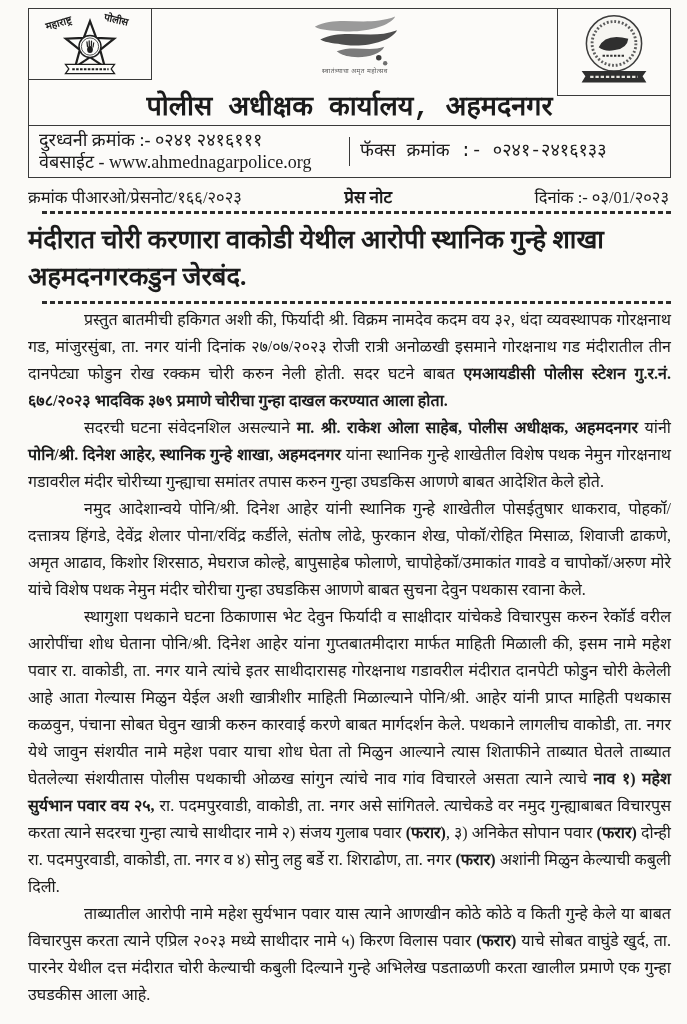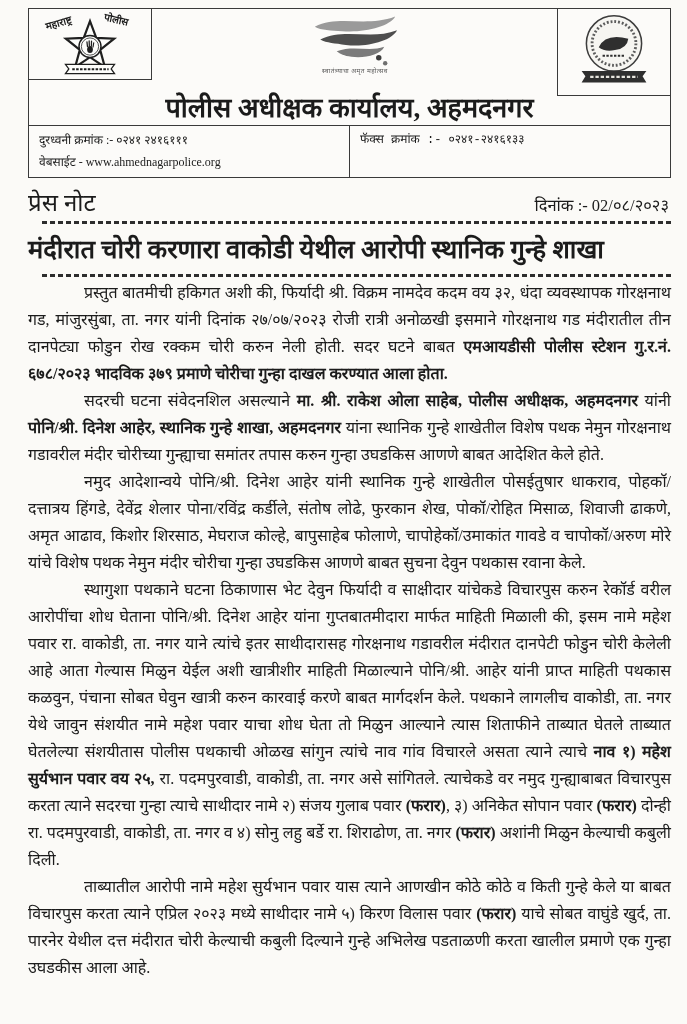--- a/index.html
+++ b/index.html
@@ -18,30 +18,30 @@
     border-right:1.4px solid #3a3a3a; border-bottom:1.4px solid #3a3a3a;
     display:flex; align-items:center; justify-content:center;
   }
   .cell-center { flex:1 1 auto; display:flex; flex-direction:column; align-items:center; padding-top:3px; }
   .cell-right {
     width:112px; height:86px; flex:0 0 auto;
     border-left:1.4px solid #3a3a3a; border-bottom:1.4px solid #3a3a3a;
     display:flex; align-items:center; justify-content:center;
   }
   .hb-title { text-align:center; margin-top:-4px; }
-  .office-title { font-size:27px; font-weight:bold; line-height:33px; }
+  .office-title { font-size:27px; font-weight:bold; line-height:33px;font-family:Liberation Mono, monospace; }
   .office-subtitle { font-size:25px; font-weight:bold; line-height:32px; }
-  .hb-contact { display:flex; border-top:1.5px solid #3a3a3a; font-size:12px; }
+  .hb-contact { display:flex; border-top:1.5px solid #3a3a3a; font-size:18px;align-items:center; }
   .contact-col { flex:1 1 50%; padding:3px 8px 4px 10px; line-height:22px; }
   .contact-col.right { border-left:1.5px solid #3a3a3a;font-family:Liberation Mono, monospace; }
   .contact-line { white-space:nowrap; }
 
   
   .ref-row { display:flex; justify-content:space-between; align-items:baseline; margin:7px 2px 3px 0; font-size:16.5px; }
-  .ref-type { font-size:24px; font-weight:normal; margin-right:40px; }
+  .ref-type { font-size:17px; font-weight:bold; margin-right:40px; }
 
   .dashed {
     height:3px; margin:3px 0 2px 14px;
     background:repeating-linear-gradient(90deg,#2d2d2d 0 5px, transparent 5px 8px);
   }
 
   
   .headline { text-align:left; font-weight:bold; font-size:25.5px; line-height:37px; margin:7px 0 6px; }
 
   
@@ -113,28 +113,30 @@
         <div class="contact-line">दुरध्वनी क्रमांक :- ०२४१ २४१६१११</div>
         <div class="contact-line">वेबसाईट - www.ahmednagarpolice.org</div>
       </div>
       <div class="contact-col right">
         <div class="contact-line">फॅक्स क्रमांक :-  ०२४१-२४१६१३३</div>
       </div>
     </div>
   </div>
 
   <div class="ref-row">
+    <span class="ref-number">क्रमांक पीआरओ/प्रेसनोट/१६६/२०२३</span>
     <span class="ref-type">प्रेस नोट</span>
-    <span class="ref-date">दिनांक :- 02/०८/२०२३</span>
+    <span class="ref-date">दिनांक :- ०३/01/२०२३</span>
   </div>
 
   <div class="dashed"></div>
 
   <div class="headline">
     <div>मंदीरात चोरी करणारा वाकोडी येथील आरोपी स्थानिक गुन्हे शाखा</div>
+    <div>अहमदनगरकडुन जेरबंद.</div>
   </div>
 
   <div class="dashed"></div>
 
   <div class="body-text">
       <p class="para"><span>प्रस्तुत बातमीची हकिगत अशी की, फिर्यादी श्री. विक्रम नामदेव कदम वय ३२, धंदा व्यवस्थापक गोरक्षनाथ गड, मांजुरसुंबा, ता. नगर यांनी दिनांक २७/०७/२०२३ रोजी रात्री अनोळखी इसमाने गोरक्षनाथ गड मंदीरातील तीन दानपेट्या फोडुन रोख रक्कम चोरी करुन नेली होती. सदर घटने बाबत </span><span class="b">एमआयडीसी पोलीस स्टेशन गु.र.नं. ६७८/२०२३ भादविक ३७९ प्रमाणे चोरीचा गुन्हा दाखल करण्यात आला होता.</span></p>
       <p class="para"><span>सदरची घटना संवेदनशिल असल्याने </span><span class="b">मा. श्री. राकेश ओला साहेब, पोलीस अधीक्षक, अहमदनगर</span><span> यांनी </span><span class="b">पोनि/श्री. दिनेश आहेर, स्थानिक गुन्हे शाखा, अहमदनगर</span><span> यांना स्थानिक गुन्हे शाखेतील विशेष पथक नेमुन गोरक्षनाथ गडावरील मंदीर चोरीच्या गुन्ह्याचा समांतर तपास करुन गुन्हा उघडकिस आणणे बाबत आदेशित केले होते.</span></p>
       <p class="para"><span>नमुद आदेशान्वये पोनि/श्री. दिनेश आहेर यांनी स्थानिक गुन्हे शाखेतील पोसईतुषार धाकराव, पोहकॉ/दत्तात्रय हिंगडे, देवेंद्र शेलार पोना/रविंद्र कर्डीले, संतोष लोढे, फुरकान शेख, पोकॉ/रोहित मिसाळ, शिवाजी ढाकणे, अमृत आढाव,  किशोर शिरसाठ, मेघराज कोल्हे, बापुसाहेब फोलाणे, चापोहेकॉ/उमाकांत गावडे व चापोकॉ/अरुण मोरे यांचे विशेष पथक नेमुन मंदीर चोरीचा गुन्हा उघडकिस आणणे बाबत सुचना देवुन पथकास रवाना केले.</span></p>
       <p class="para"><span>स्थागुशा पथकाने घटना ठिकाणास भेट देवुन फिर्यादी व साक्षीदार यांचेकडे विचारपुस करुन रेकॉर्ड वरील आरोपींचा शोध घेताना पोनि/श्री. दिनेश आहेर यांना गुप्तबातमीदारा मार्फत माहिती मिळाली की, इसम नामे महेश पवार रा. वाकोडी, ता. नगर याने त्यांचे इतर साथीदारासह गोरक्षनाथ गडावरील मंदीरात दानपेटी फोडुन चोरी केलेली आहे आता गेल्यास मिळुन येईल अशी खात्रीशीर माहिती मिळाल्याने पोनि/श्री. आहेर यांनी प्राप्त माहिती पथकास कळवुन, पंचाना सोबत घेवुन खात्री करुन कारवाई करणे बाबत मार्गदर्शन केले. पथकाने लागलीच वाकोडी, ता. नगर येथे जावुन संशयीत नामे महेश पवार याचा शोध घेता तो मिळुन आल्याने त्यास शिताफीने ताब्यात घेतले ताब्यात घेतलेल्या संशयीतास पोलीस पथकाची ओळख सांगुन त्यांचे नाव गांव विचारले असता त्याने त्याचे </span><span class="b">नाव १) महेश सुर्यभान पवार वय २५,</span><span> रा. पदमपुरवाडी, वाकोडी, ता. नगर असे सांगितले. त्याचेकडे वर नमुद गुन्ह्याबाबत विचारपुस करता त्याने सदरचा गुन्हा त्याचे साथीदार नामे २) संजय गुलाब पवार </span><span class="b">(फरार)</span><span>, ३) अनिकेत सोपान पवार </span><span class="b">(फरार)</span><span> दोन्ही रा. पदमपुरवाडी, वाकोडी, ता. नगर व ४) सोनु लहु बर्डे रा. शिराढोण, ता. नगर </span><span class="b">(फरार)</span><span> अशांनी मिळुन केल्याची कबुली दिली.</span></p>
       <p class="para"><span>ताब्यातील आरोपी नामे महेश सुर्यभान पवार यास त्याने आणखीन कोठे कोठे व किती गुन्हे केले या बाबत विचारपुस करता त्याने एप्रिल २०२३ मध्ये साथीदार नामे ५) किरण विलास पवार </span><span class="b">(फरार)</span><span> याचे सोबत वाघुंडे खुर्द, ता. पारनेर येथील दत्त मंदीरात चोरी केल्याची कबुली दिल्याने गुन्हे अभिलेख पडताळणी करता खालील प्रमाणे एक गुन्हा उघडकीस आला आहे.</span></p>

